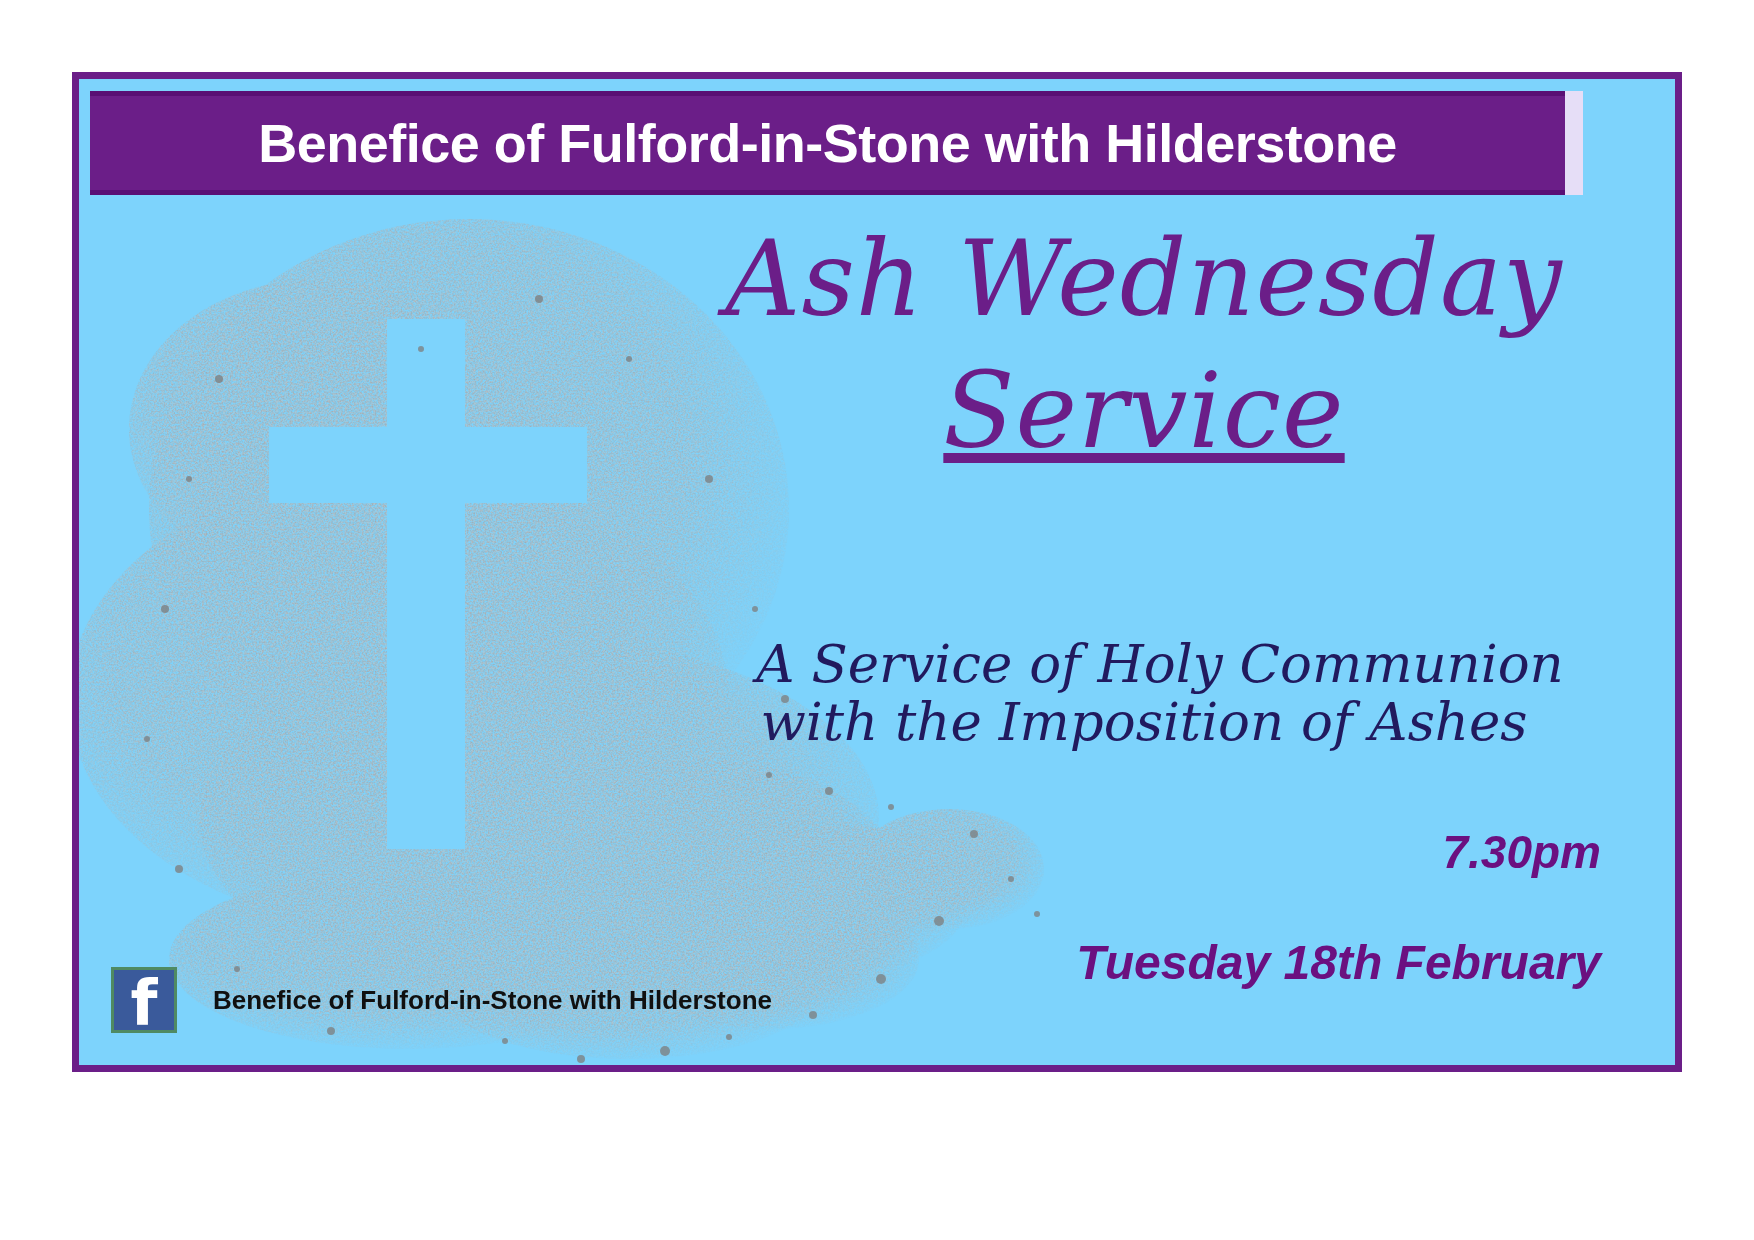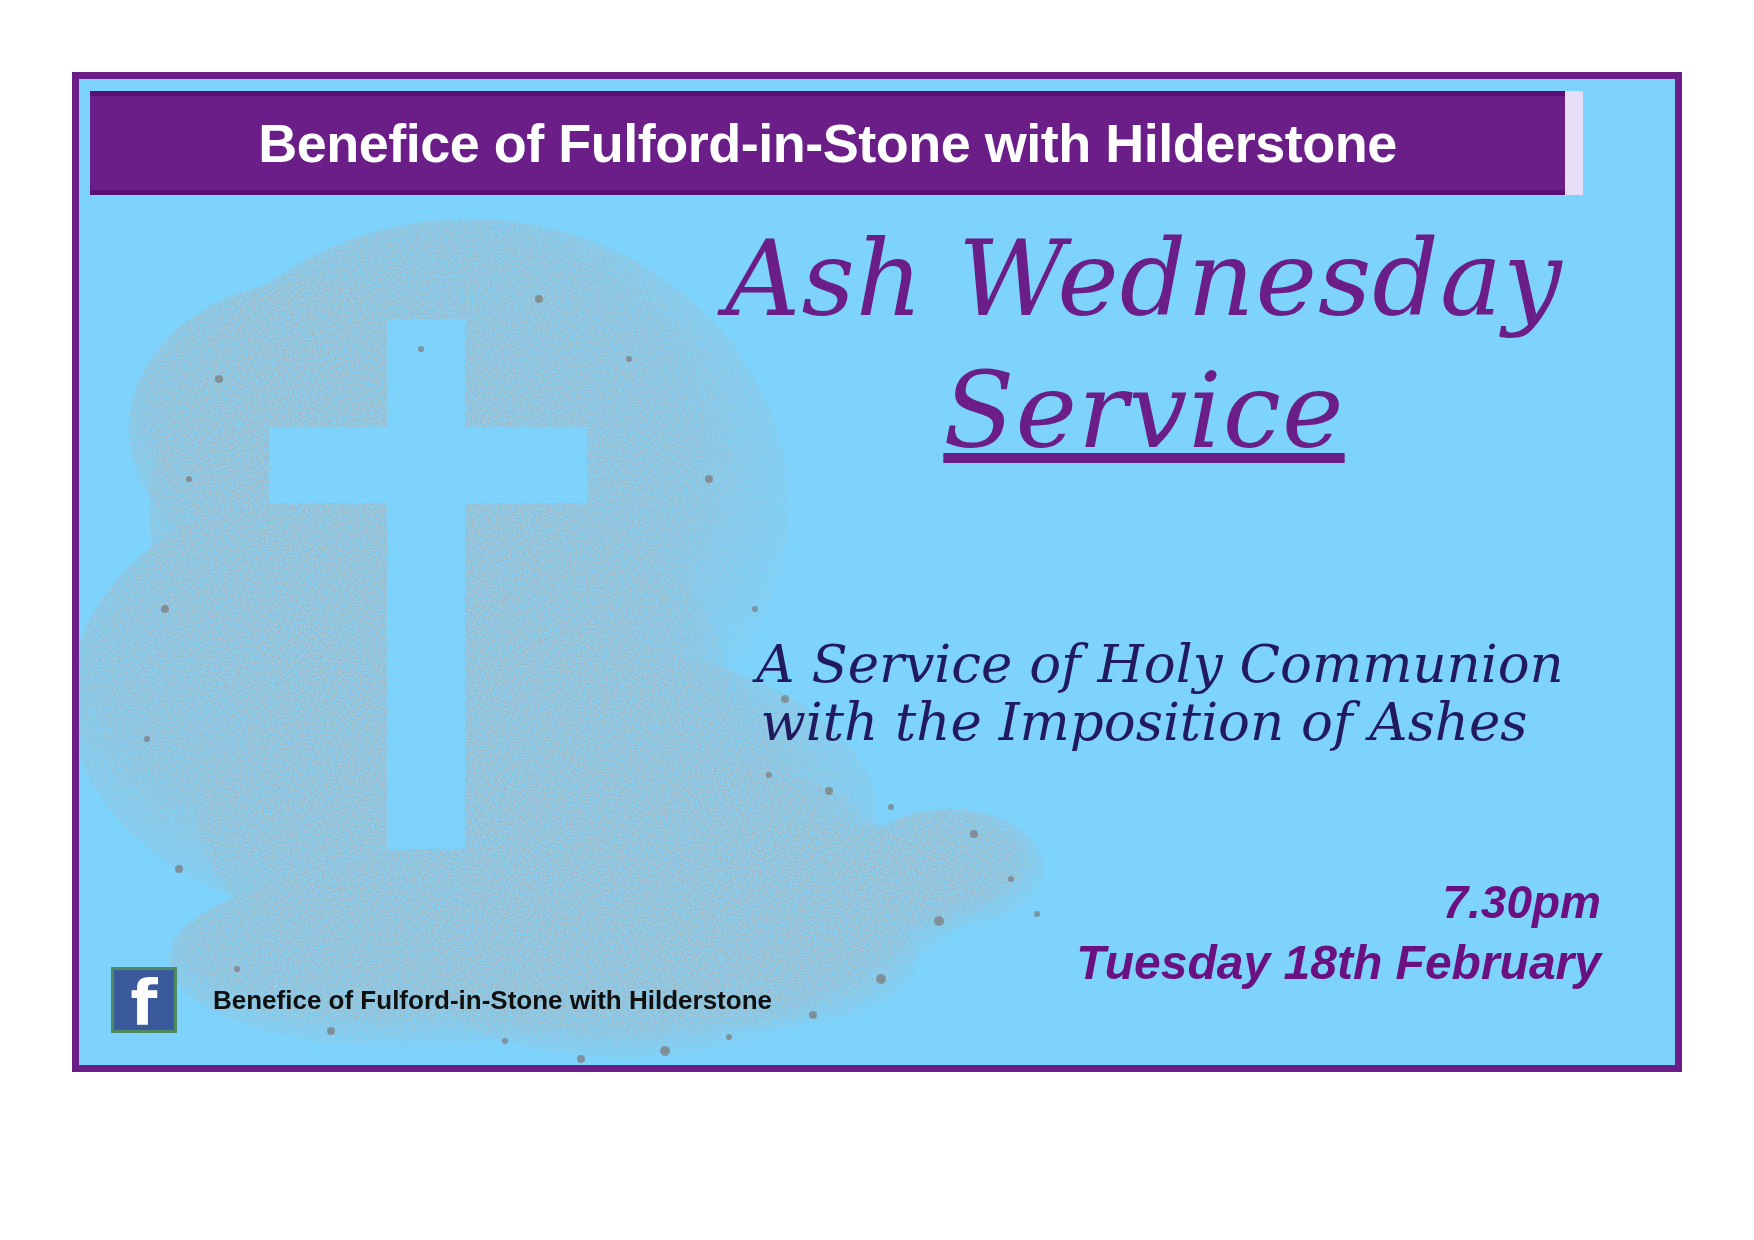--- a/index.html
+++ b/index.html
@@ -122,21 +122,21 @@
     position: absolute;
     right: 8px;
     text-align: right;
     font-family: "Liberation Sans", sans-serif;
     font-weight: bold;
     font-style: italic;
     color: #6b1080;
     white-space: nowrap;
     line-height: 1;
   }
-  #detail-time  { top: 680px; font-size: 46px; }
+  #detail-time  { top: 630px; font-size: 46px; }
   #detail-date  { top: 740px; font-size: 48px; }
   #detail-venue { top: 820px; font-size: 60px; }
 
   
   #facebook-block {
     position: absolute;
     left: 32px;
     bottom: 32px;
     display: flex;
     align-items: center;

